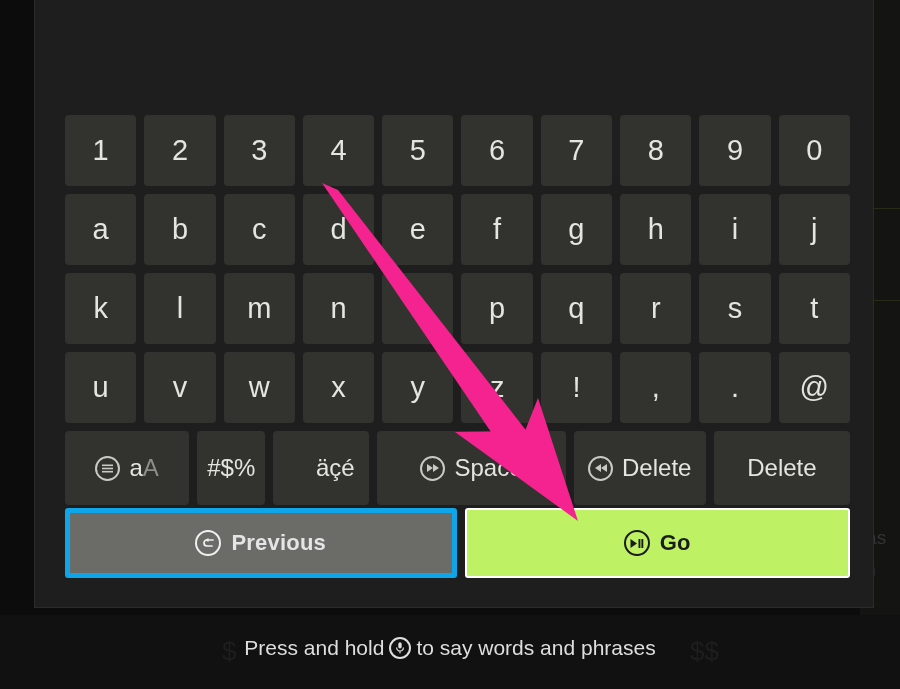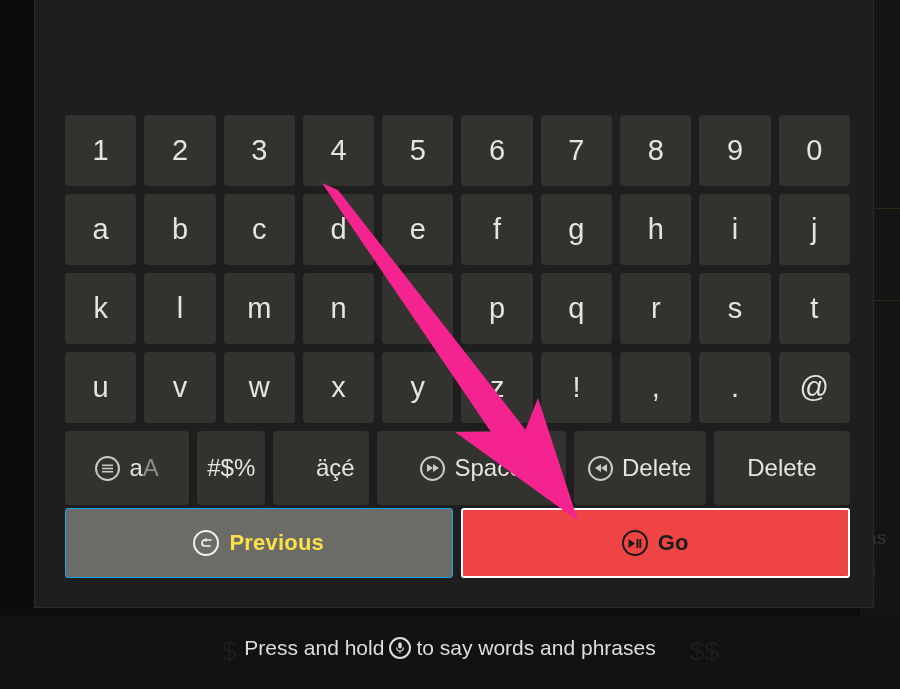--- a/index.html
+++ b/index.html
@@ -167,26 +167,26 @@
     align-items: center;
     justify-content: center;
     gap: 10px;
     font-size: 22px;
     box-sizing: border-box;
     user-select: none;
   }
   .action-prev {
     flex: 1 1 0;
     background: #6b6b68;
-    color: #fde047;
-    border: 1px solid #0ea5e9;
+    color: #e5e5e5;
+    border: 5px solid #0ea5e9;
   }
   .action-go {
     flex: 1 1 0;
-    background: #ef4444;
+    background: #bef264;
     color: #1b1b1b;
     border: 2px solid #ffffff;
     font-weight: 700;
   }
   .action-prev .lbl { font-weight: 700; letter-spacing: .2px; }
   .action-go .lbl { font-weight: 700; letter-spacing: .2px; }
 
   
   .circ {
     display: inline-flex;

